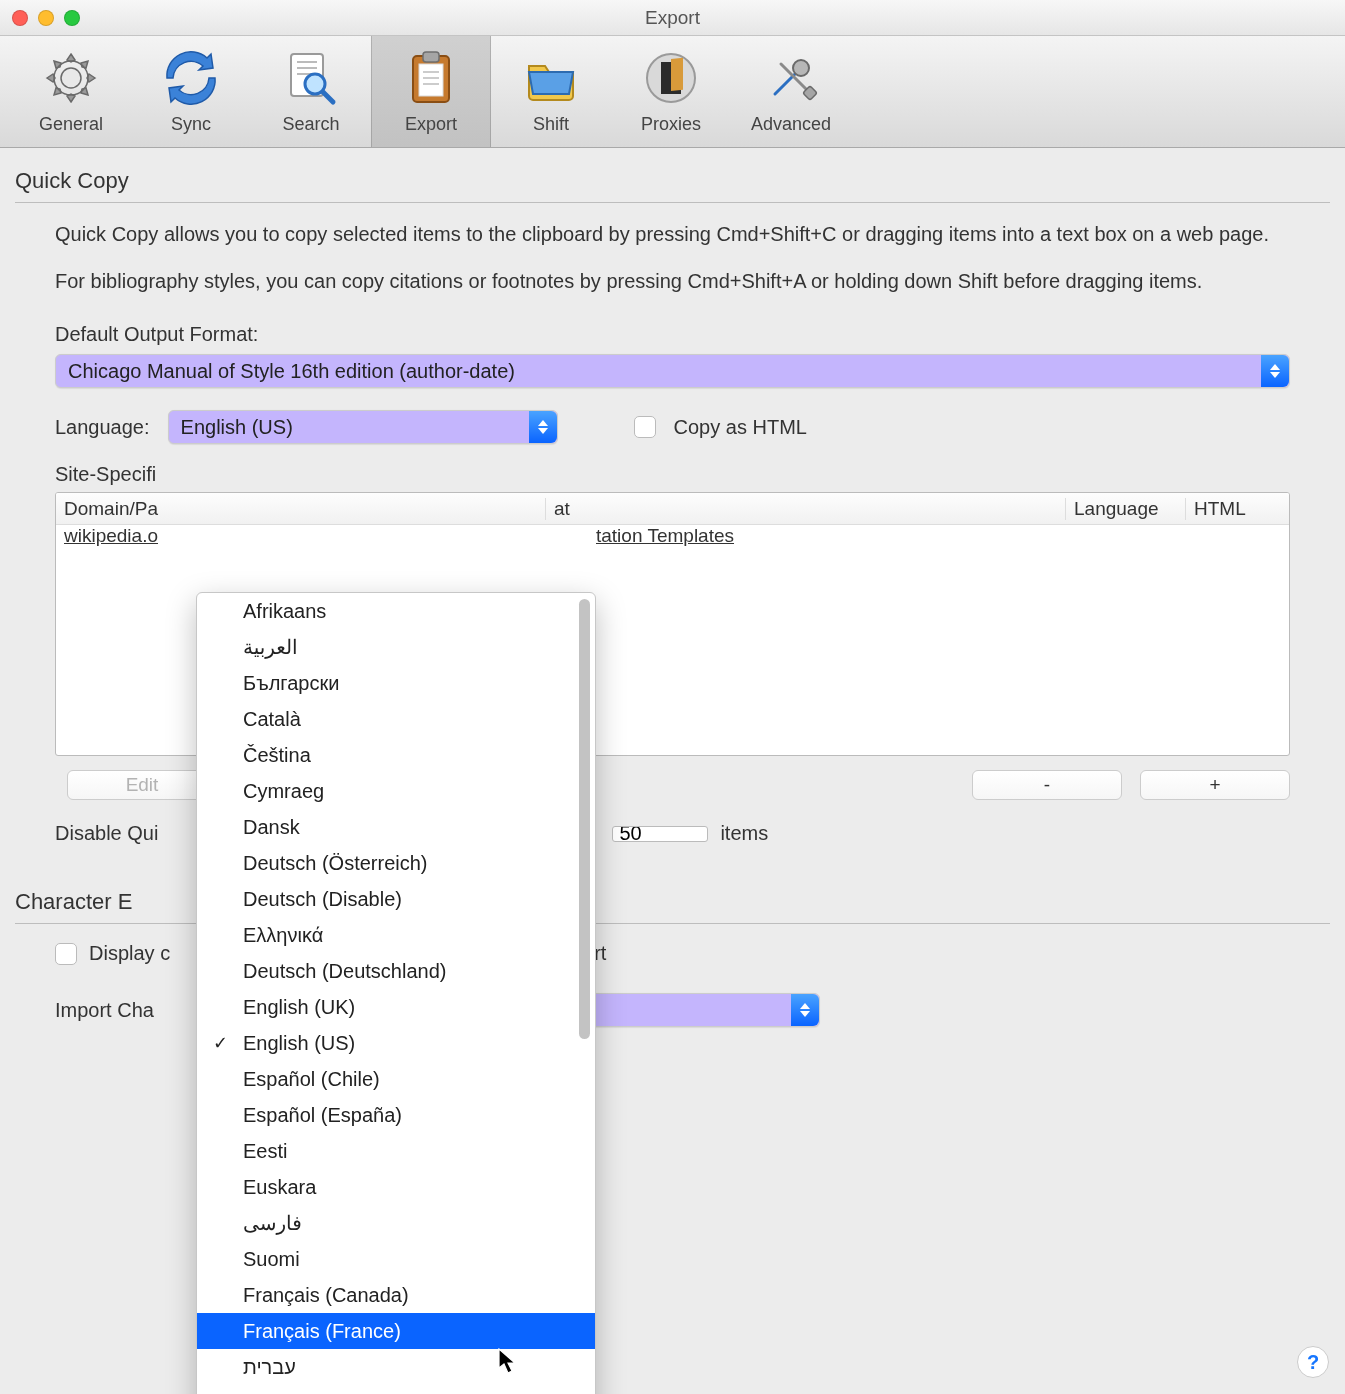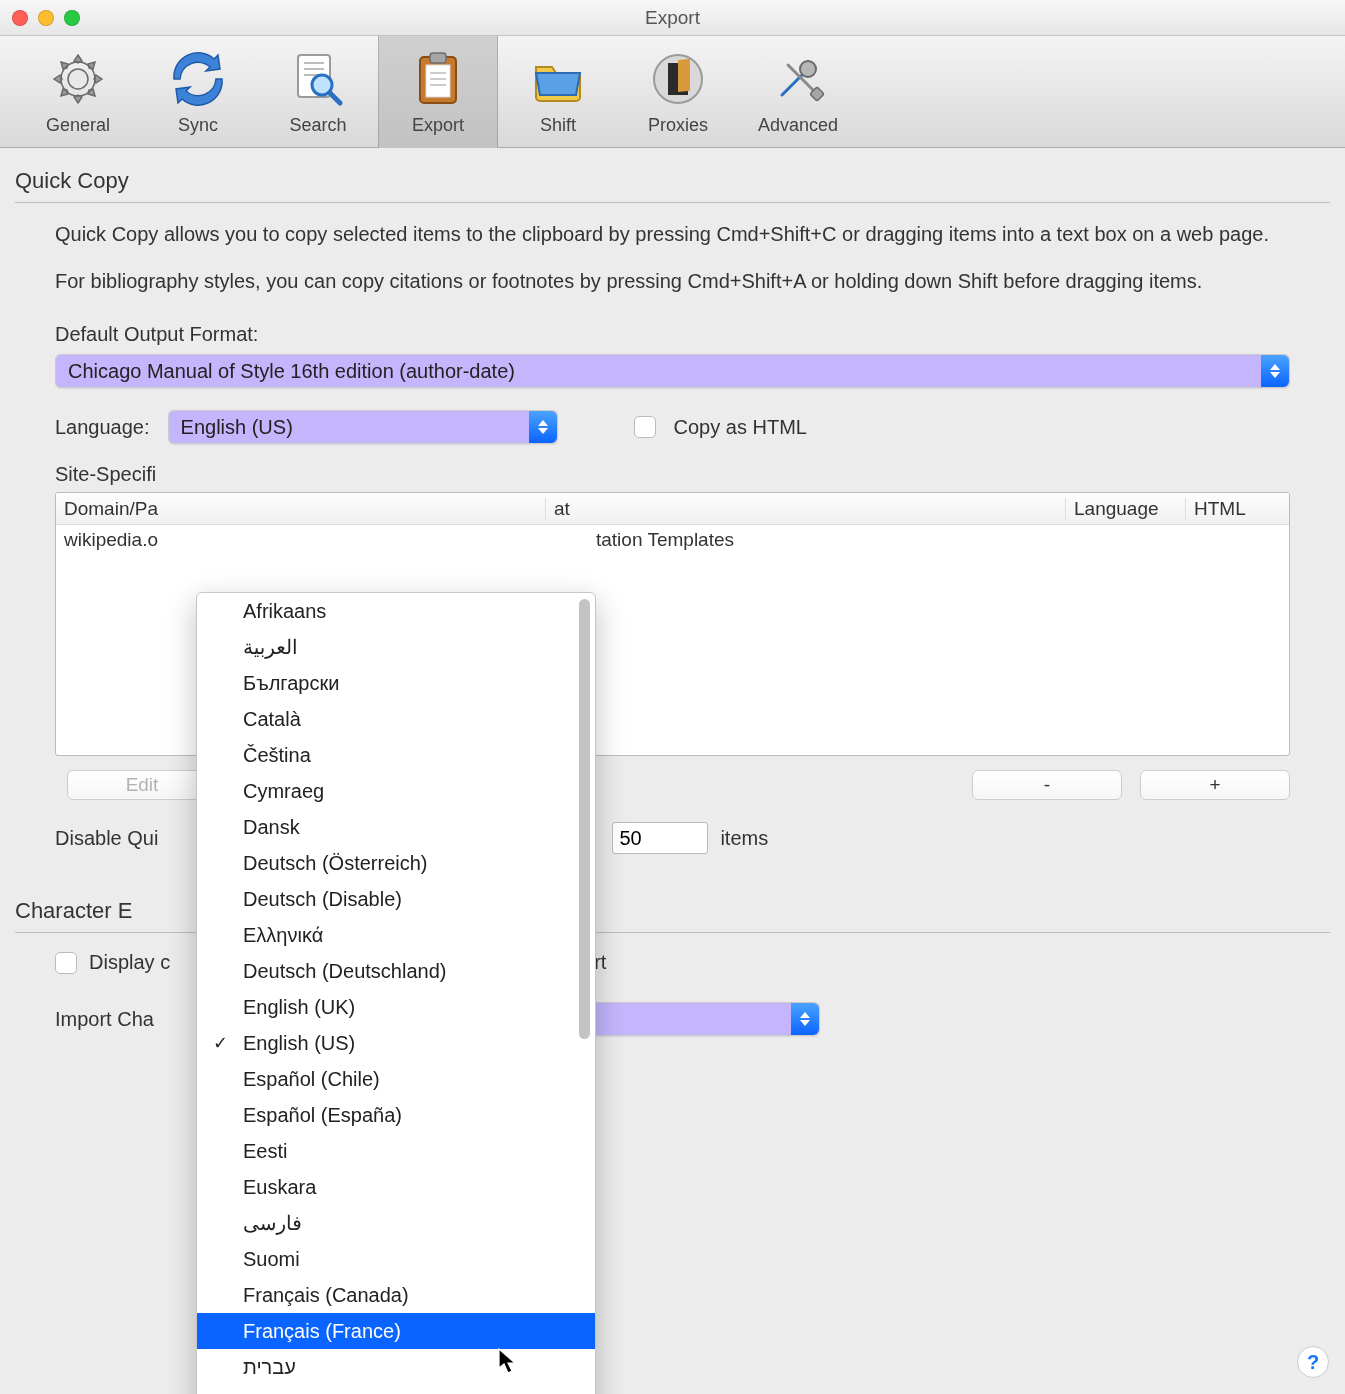--- a/index.html
+++ b/index.html
@@ -32,22 +32,22 @@
   position: absolute; left: 0; right: 0; text-align: center;
   font-size: 19px; color: #555;
 }
 
 
 .toolbar {
   height: 112px;
   background: linear-gradient(#f4f4f4, #d9d9d9);
   border-bottom: 1px solid #a9a9a9;
   display: flex;
-  align-items: center;
-  padding: 0 18px;
+  align-items: flex-end;
+  padding: 0 11px;
 }
 .toolbtn {
   width: 120px;
   height: 112px;
   display: flex;
   flex-direction: column;
   align-items: center;
   justify-content: flex-end;
   padding-bottom: 12px;
   font-size: 18px;
@@ -98,34 +98,34 @@
 .mac-check {
   width: 22px; height: 22px; background: #fff; border: 1px solid #bbb; border-radius: 5px;
   display: inline-block; vertical-align: middle;
 }
 
 
 .table-wrap { border: 1px solid #bbb; background: #fff; border-radius: 3px; overflow: hidden; }
 .thead { display: flex; background: linear-gradient(#fdfdfd,#f1f1f1); border-bottom: 1px solid #ddd; height: 32px; align-items: center; }
 .thcell { padding: 0 8px; border-right: 1px solid #ddd; font-size: 19px; color: #333; }
 .tbody { min-height: 230px; }
-.trow { display: flex; height: 30px; align-items: center; }
+.trow { display: flex; height: 30px; align-items: flex-start; text-decoration: underline; }
 .tdcell { padding: 0 8px; font-size: 19px; }
 
 
 .pill {
   height: 30px; border: 1px solid #ccc; border-radius: 6px;
   background: linear-gradient(#ffffff,#f6f6f6);
   display: inline-flex; align-items: center; justify-content: center;
   font-size: 19px; color: #333;
 }
 
 
 .num-input {
-  width: 96px; height: 32px; border: 1px solid #bbb; border-radius: 3px;
+  width: 96px; height: 16px; border: 1px solid #bbb; border-radius: 3px;
   padding: 0 6px; font-size: 20px; background: #fff;
 }
 
 
 .popup {
   position: absolute;
   background: #fff; border: 1px solid #c7c7c7; border-radius: 6px;
   box-shadow: 0 10px 30px rgba(0,0,0,0.25);
   overflow: hidden;
   z-index: 50;

